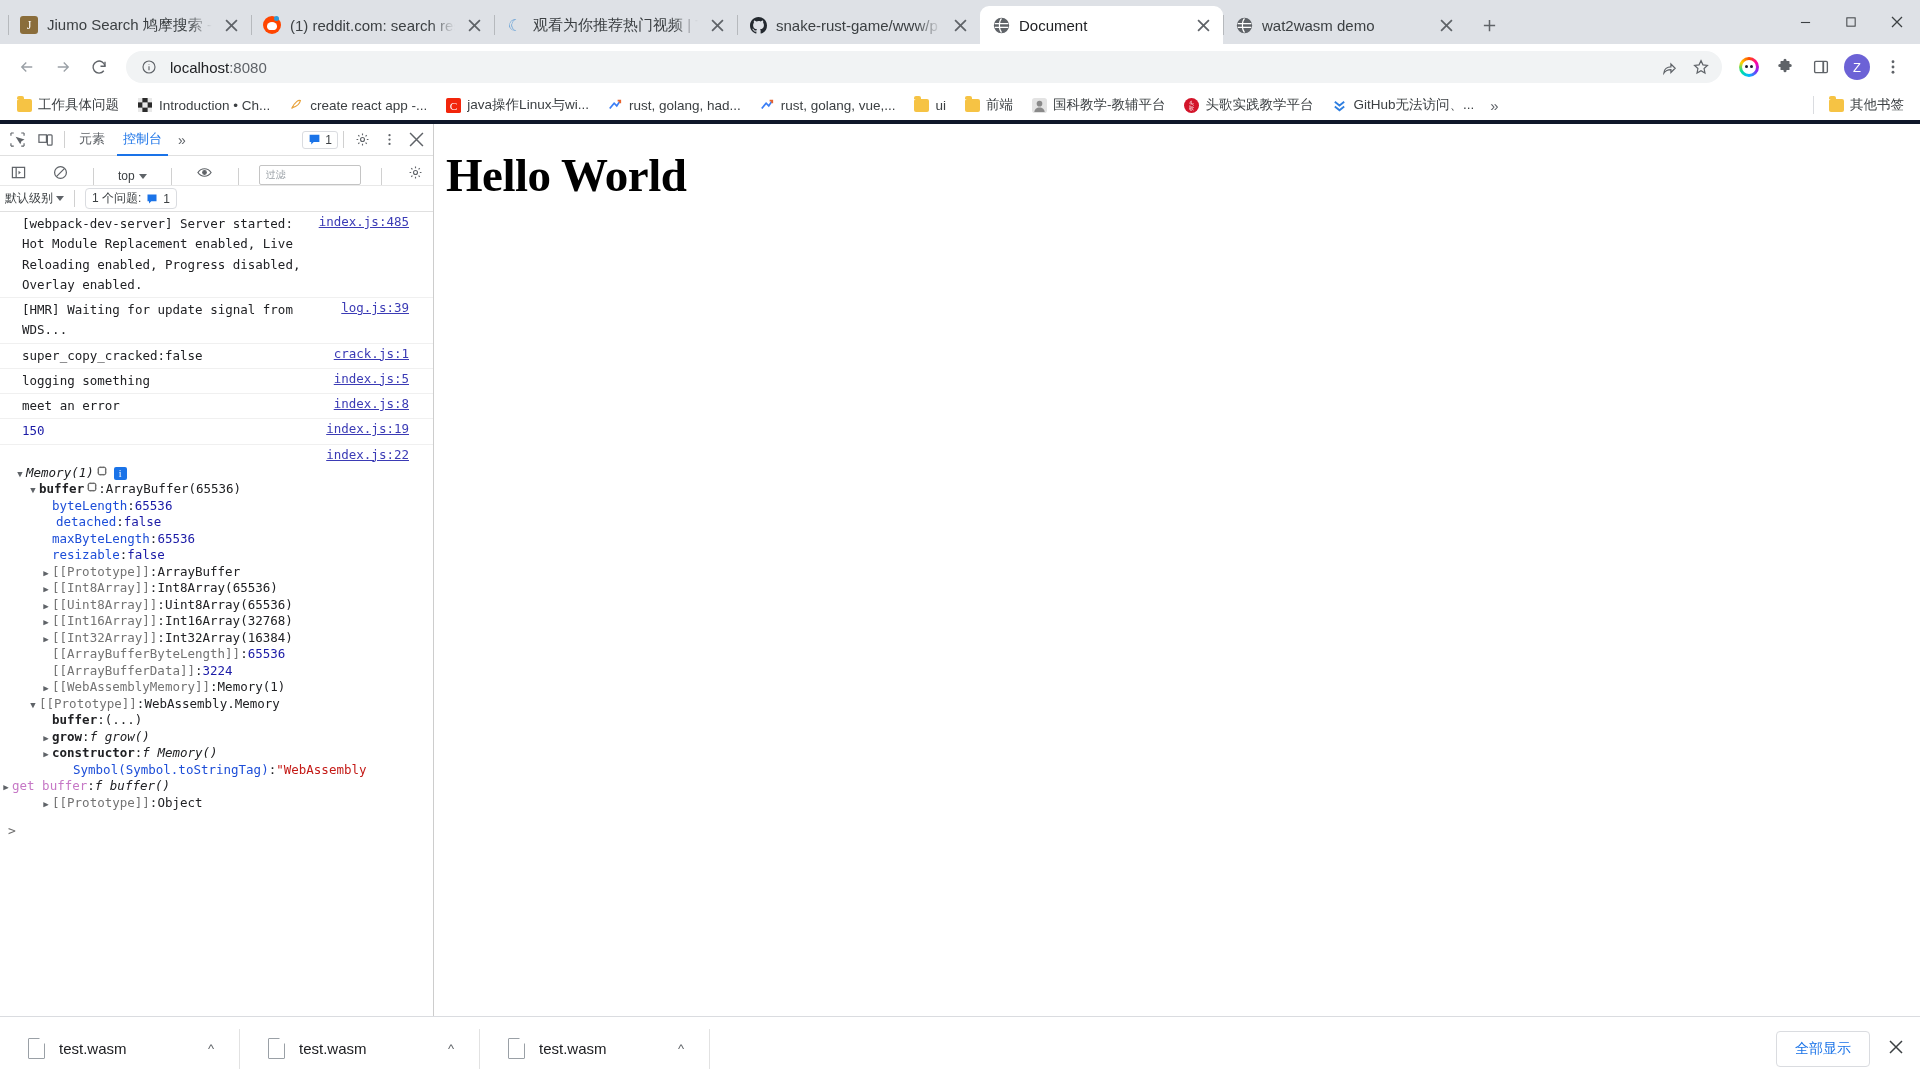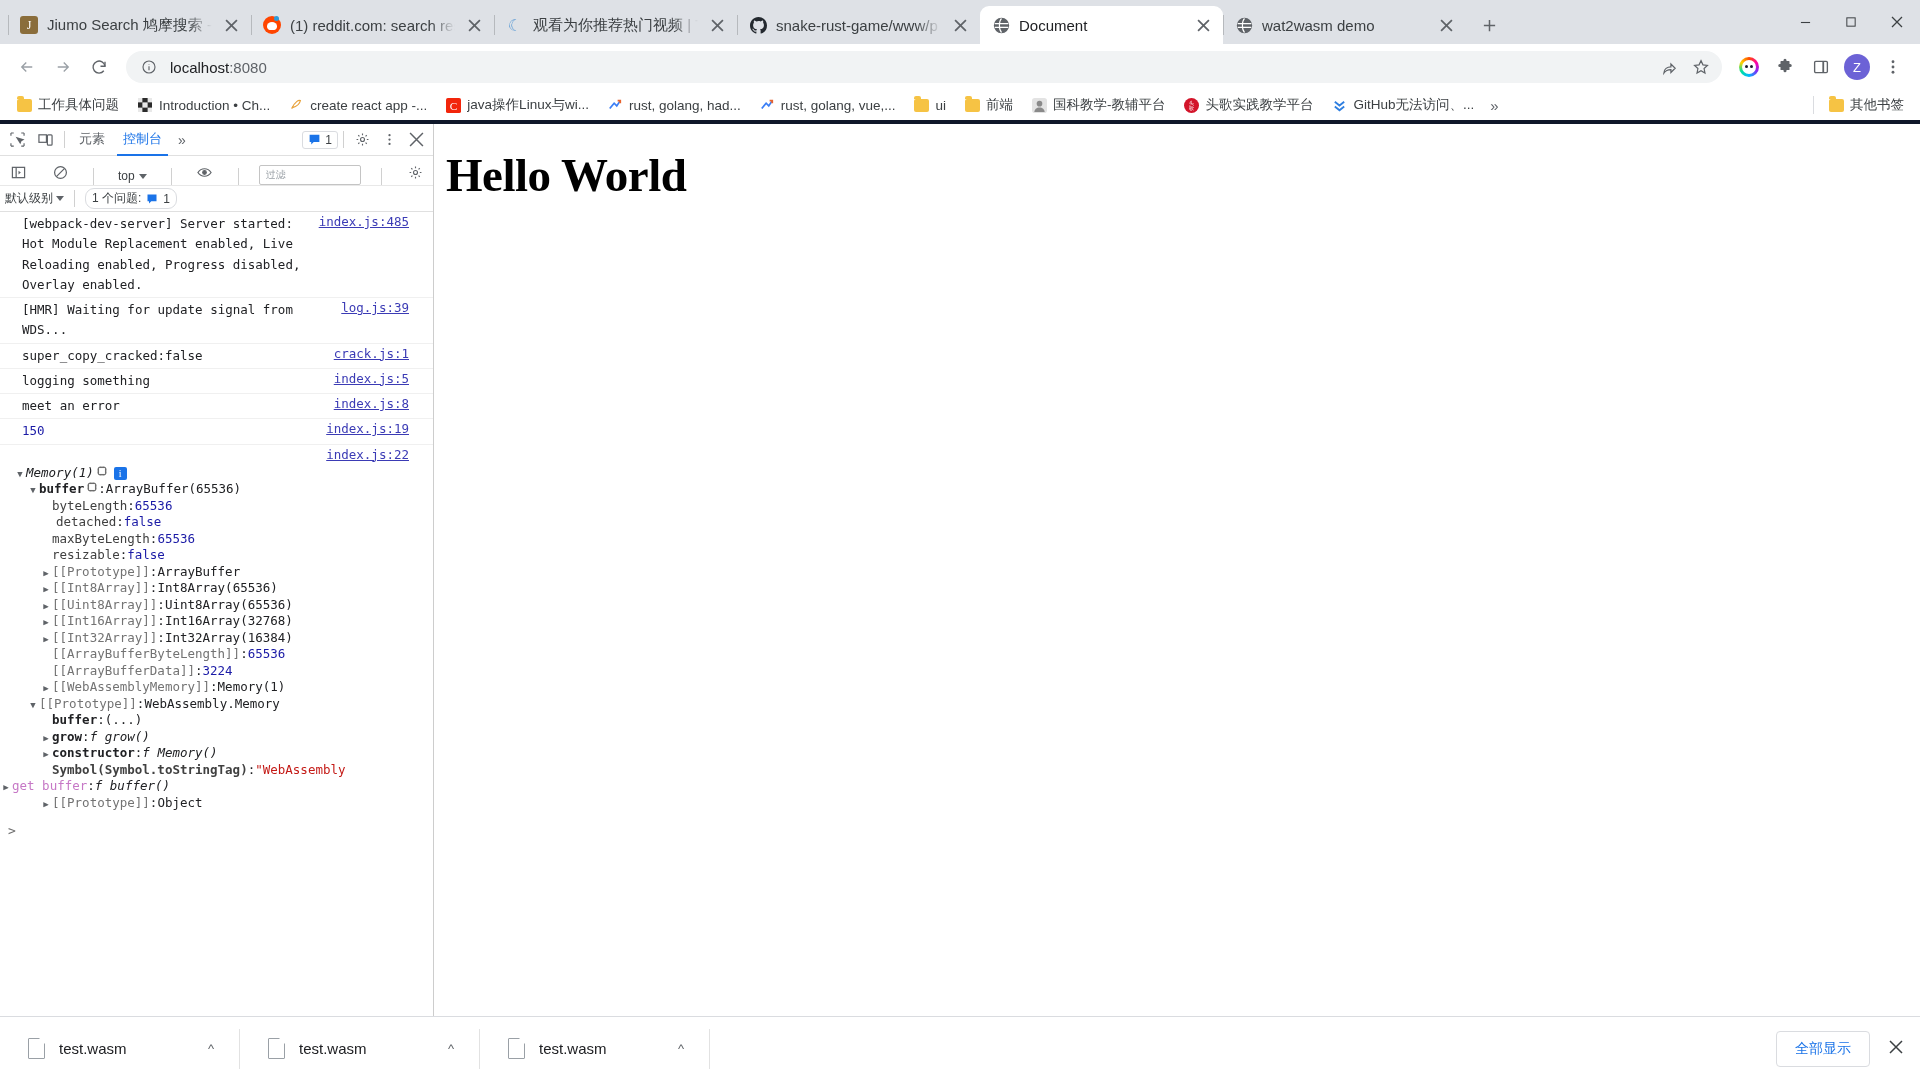--- a/index.html
+++ b/index.html
@@ -91,35 +91,35 @@
   .dt-badge { display:flex; align-items:center; gap:4px; border:1px solid #dadce0; border-radius:3px; padding:1px 5px; font-size:12px; color:#3c4043;}
   .dt-badge svg { width:13px;height:13px; fill:#1a73e8; }
   .dt-right { margin-left:auto; display:flex; align-items:center; gap:1px; }
 
   .dt-filterbar { height:30px; display:flex; align-items:flex-end; padding:0 5px; gap:16px; border-bottom:1px solid #e8e8e8; }
   .ctx-select { font-size:12px; color:#3c4043; display:flex; align-items:center; gap:4px; padding:2px 4px;}
   .caret { width:0;height:0;border-left:4px solid transparent;border-right:4px solid transparent;border-top:5px solid #5f6368;}
   .filter-input { flex:1; height:20px; border:1px solid #c4c4c4; border-radius:2px; font-size:10px; color:#9aa0a6; display:flex; align-items:center; padding:0 6px; background:#fff;}
   .dt-levelbar { height:26px; display:flex; align-items:center; padding:0 5px; gap:6px; border-bottom:1px solid #e0e0e0; }
   .level-sel { font-size:12px; color:#3c4043; display:flex; align-items:center; gap:3px; }
-  .issues-pill { display:flex; align-items:center; gap:5px; border:1px solid #dadce0; border-radius:9px; padding:1px 6px; font-size:12px; color:#3c4043; }
+  .issues-pill { display:flex; align-items:center; gap:5px; border:1px solid #dadce0; border-radius:4px; padding:1px 6px; font-size:12px; color:#3c4043; }
 
   .console { flex:1; overflow:hidden; font-family:"DejaVu Sans Mono", monospace; font-size:12.5px; }
   .logrow { display:flex; border-bottom:1px solid #f0f0f0; padding:2px 0 2px 0; position:relative; min-height:20px; }
   .logmsg { flex:1; padding-left:22px; color:#202124; line-height:1.62; white-space:pre-wrap; word-break:break-word; }
   .logmsg.num { color:#1a1aa6; }
   .logsrc { color:#33f; text-decoration:underline; font-size:12.5px; padding-right:24px; align-self:flex-start; white-space:nowrap; color:#3b3bb5;}
   .logsrc.right { margin-left:auto; }
 
   .objtree { font-family:"DejaVu Sans Mono", monospace; font-size:12.5px; line-height:1.32; padding-bottom:6px; }
   .onode { display:flex; align-items:baseline; white-space:nowrap; }
   .arrow { width:12px; flex:none; color:#5f6368; font-size:9px; text-align:center; }
   .arrow.open::before { content:"\25BC"; }
   .arrow.closed::before { content:"\25B6"; }
-  .k-name { color:#404040; }
+  .k-name { color:#1d4ed8; }
   .k-name.gray { color:#737373; }
   .k-name.bold { color:#202124; font-weight:bold; }
   .k-name.lightpurple { color:#c678c6; }
   .v-num { color:#1a1aa6; }
   .v-str { color:#c41a16; }
   .v-bool { color:#1a1aa6; }
   .v-plain { color:#202124; }
   .v-fn { color:#202124; font-style:italic; }
   .memhdr { color:#202124; font-style:italic; }
   .chip { display:inline-block; width:12px;height:12px; vertical-align:-1px; margin-left:2px; }
@@ -680,21 +680,21 @@
               <span class="v-fn">f grow()</span>
             </div>
             <div class="onode" style="padding-left: 40px;">
               <span class="arrow closed"></span>
               <span class="k-name bold">constructor</span>
               <span class="v-plain">: </span>
               <span class="v-fn">f Memory()</span>
             </div>
             <div class="onode" style="padding-left: 40px;">
               <span class="arrow "></span>
-              <span class="k-name" style="font-weight: bold;">Symbol(Symbol.toStringTag)</span>
+              <span class="k-name" style="font-weight: normal; margin-left: 21px;">Symbol(Symbol.toStringTag)</span>
               <span class="v-plain">: </span>
               <span class="v-str">"WebAssembly</span>
             </div>
             <div class="onode" style="">
               <span class="arrow closed"></span>
               <span class="k-name lightpurple">get buffer</span>
               <span class="v-plain">: </span>
               <span class="v-fn">f buffer()</span>
             </div>
             <div class="onode" style="padding-left: 40px;">

